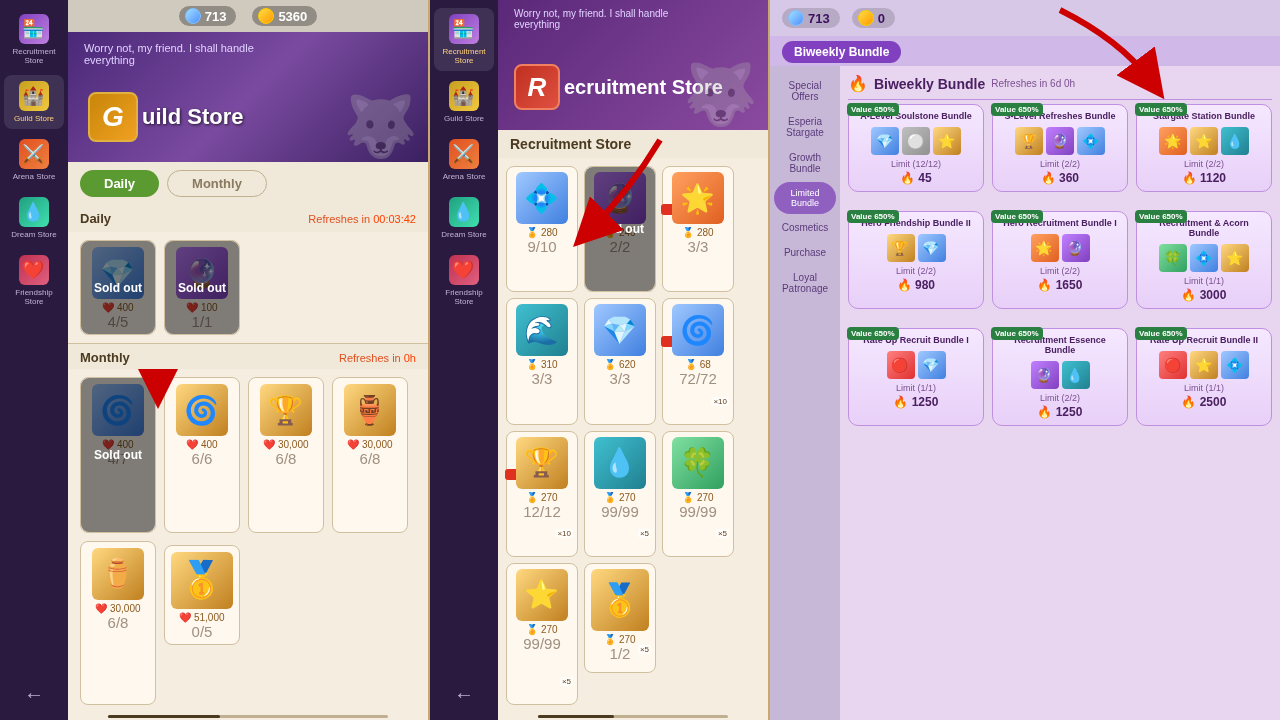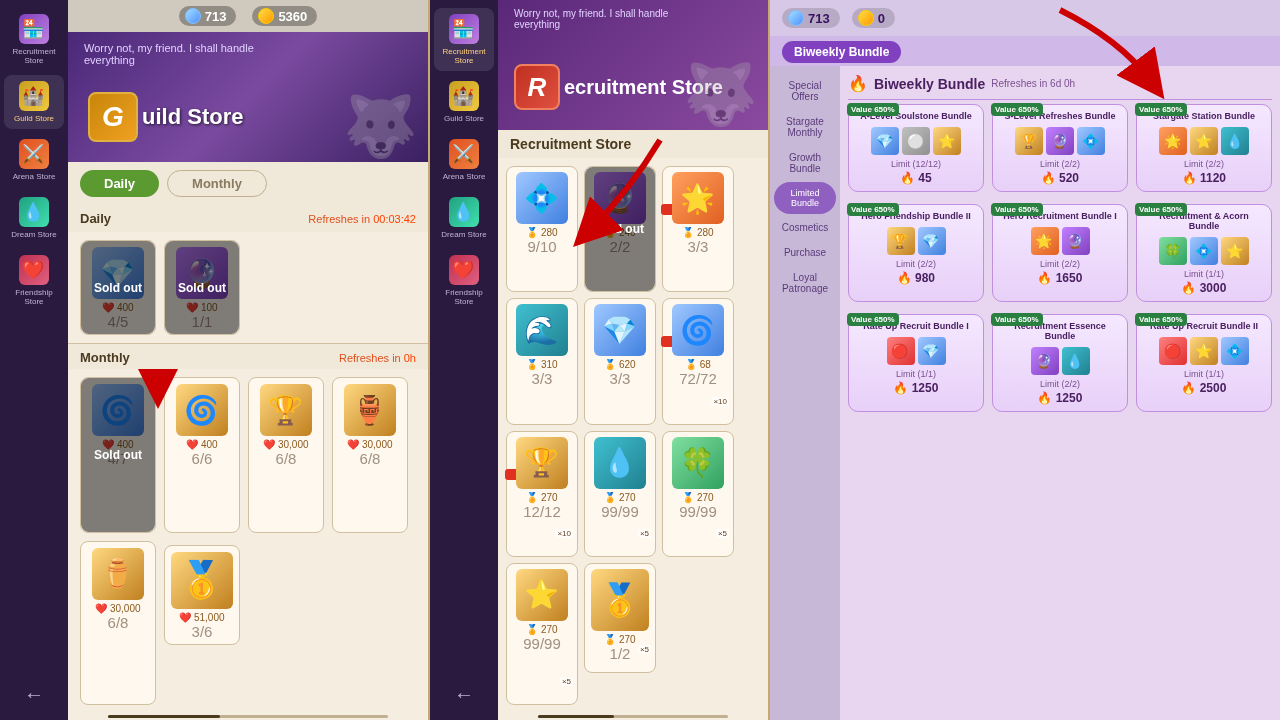--- a/index.html
+++ b/index.html
@@ -468,21 +468,21 @@
       color: #4a2060;
     }
     .bundle-refresh {
       font-size: 10px;
       color: #7a5090;
     }
 
     .bundles-row {
       display: flex;
       gap: 8px;
-      margin-bottom: 12px;
+      margin-bottom: 19px;
     }
     .bundle-card {
       flex: 1;
       background: linear-gradient(to bottom, #f5e8ff, #e8d0f8);
       border: 1px solid #c090e0;
       border-radius: 10px;
       padding: 6px;
       display: flex;
       flex-direction: column;
       align-items: center;
@@ -720,21 +720,21 @@
         </div>
         <div class="store-item">
           <div class="item-img gold">⚱️</div>
           <div class="item-price"><span class="heart-icon">❤️</span>30,000</div>
           <div class="item-limit">6/8</div>
         </div>
 
         <div class="store-item" style="width:76px;height:100px;margin-top:4px;">
           <div class="item-img gold" style="width:62px;height:64px;font-size:36px;">🥇</div>
           <div class="item-price"><span class="heart-icon">❤️</span>51,000</div>
-          <div class="item-limit">3/6</div>
+          <div class="item-limit">0/5</div>
         </div>
 
         <svg style="position:absolute;top:-60px;left:60px;width:120px;height:100px;pointer-events:none;z-index:30;" viewBox="0 0 120 100">
           <defs>
               <marker id="ah1" markerWidth="8" markerHeight="8" refX="4" refY="4" orient="auto">
                 <path d="M0,0 L8,4 L0,8 Z" fill="#cc0000"></path>
               </marker>
             </defs>
           <path d="M 60,10 Q 30,30 30,80" stroke="#cc0000" stroke-width="5" fill="none" marker-end="url(#ah1)"></path>
         </svg>
@@ -901,21 +901,21 @@
     </div>
 
     <div style="padding:6px 12px;background:#d0b8e8;flex-shrink:0;">
       <span class="biweekly-tab">Biweekly Bundle</span>
     </div>
 
     <div class="right-main">
 
       <div class="right-sidenav">
         <div class="right-sidenav-item">Special Offers</div>
-        <div class="right-sidenav-item">Stargate Monthly</div>
+        <div class="right-sidenav-item">Esperia Stargate</div>
         <div class="right-sidenav-item">Growth Bundle</div>
         <div class="right-sidenav-item active" style="background:#9060c0;color:white;border-radius:16px;padding:6px 4px;font-size:9px;">Limited Bundle</div>
         <div class="right-sidenav-item">Cosmetics</div>
         <div class="right-sidenav-item">Purchase</div>
         <div class="right-sidenav-item">Loyal Patronage</div>
       </div>
 
       <div class="bundles-area">
 
         <div class="bundle-section-title">
@@ -944,21 +944,21 @@
             <div class="bundle-value-badge">Value 650%</div>
             <div class="bundle-name">S-Level Refreshes Bundle</div>
             <div class="bundle-items-row">
               <div class="bundle-mini-item gold">🏆</div>
               <div class="bundle-mini-item purple">🔮</div>
               <div class="bundle-mini-item blue">💠</div>
             </div>
             <div class="bundle-limit">Limit (2/2)</div>
             <div class="bundle-price">
               <span class="flame-icon">🔥</span>
-              <span>520</span>
+              <span>360</span>
             </div>
           </div>
           <div class="bundle-card">
             <div class="bundle-value-badge">Value 650%</div>
             <div class="bundle-name">Stargate Station Bundle</div>
             <div class="bundle-items-row">
               <div class="bundle-mini-item orange">🌟</div>
               <div class="bundle-mini-item gold">⭐</div>
               <div class="bundle-mini-item teal">💧</div>
             </div>

